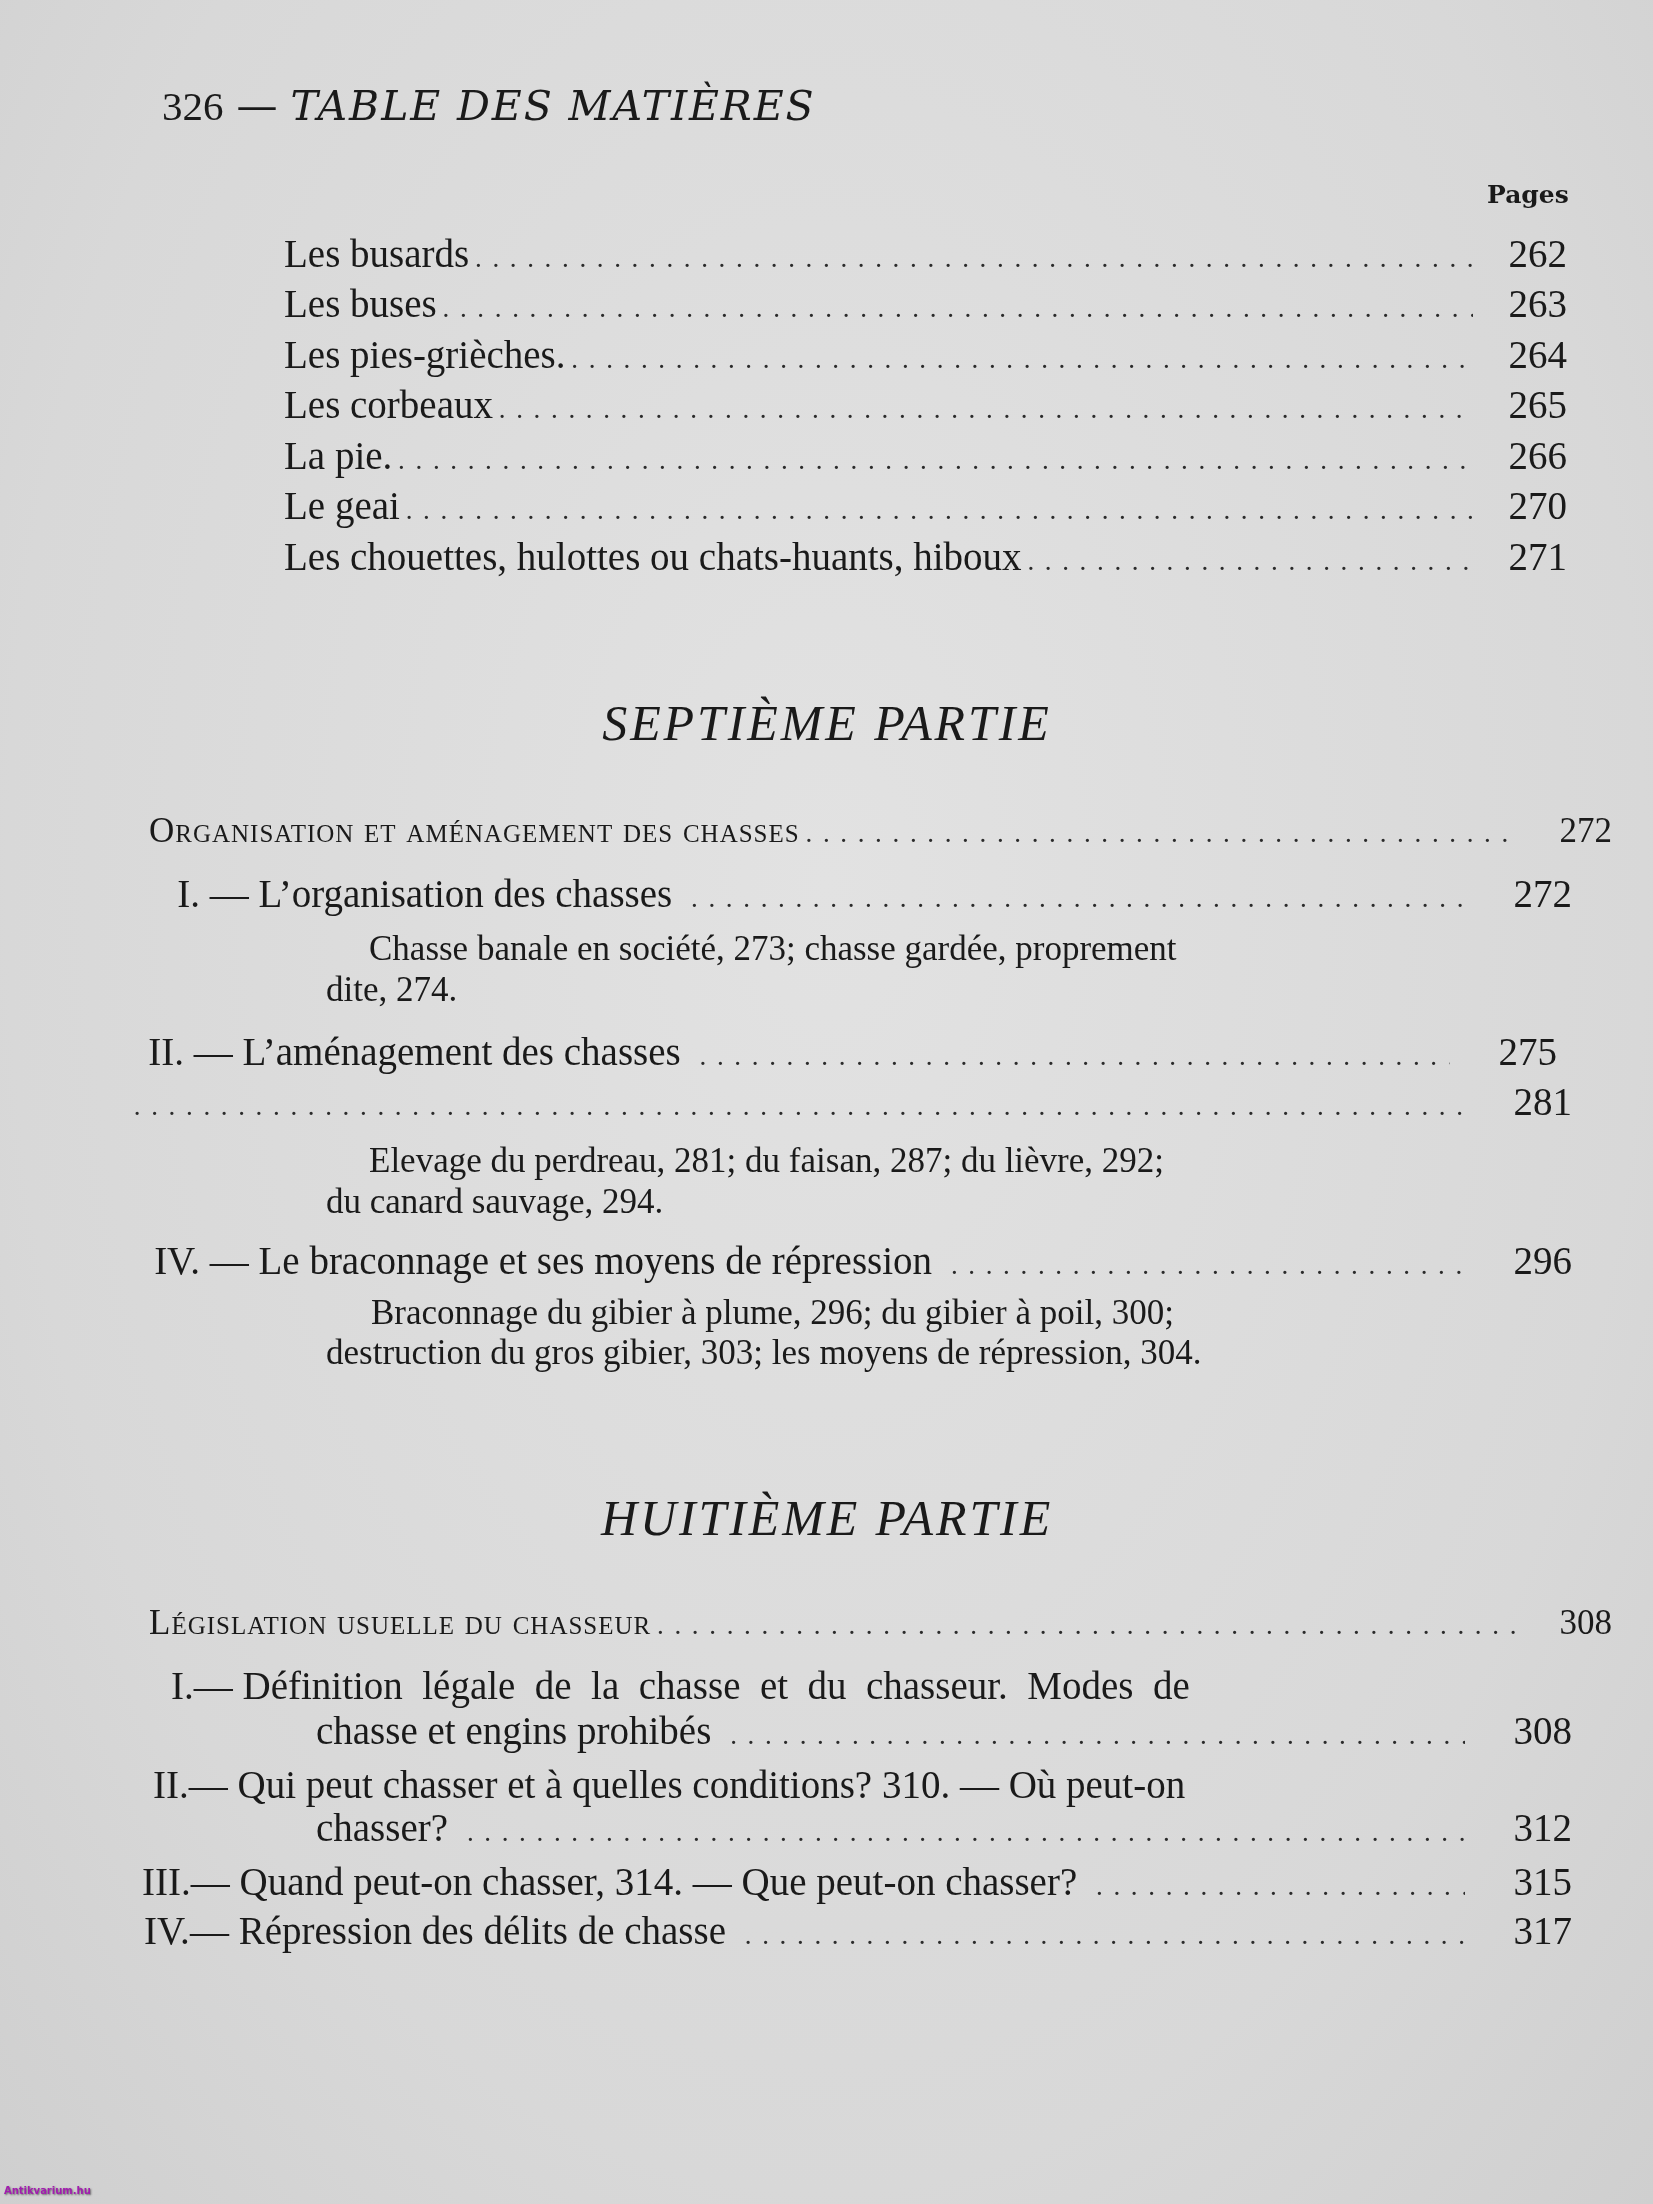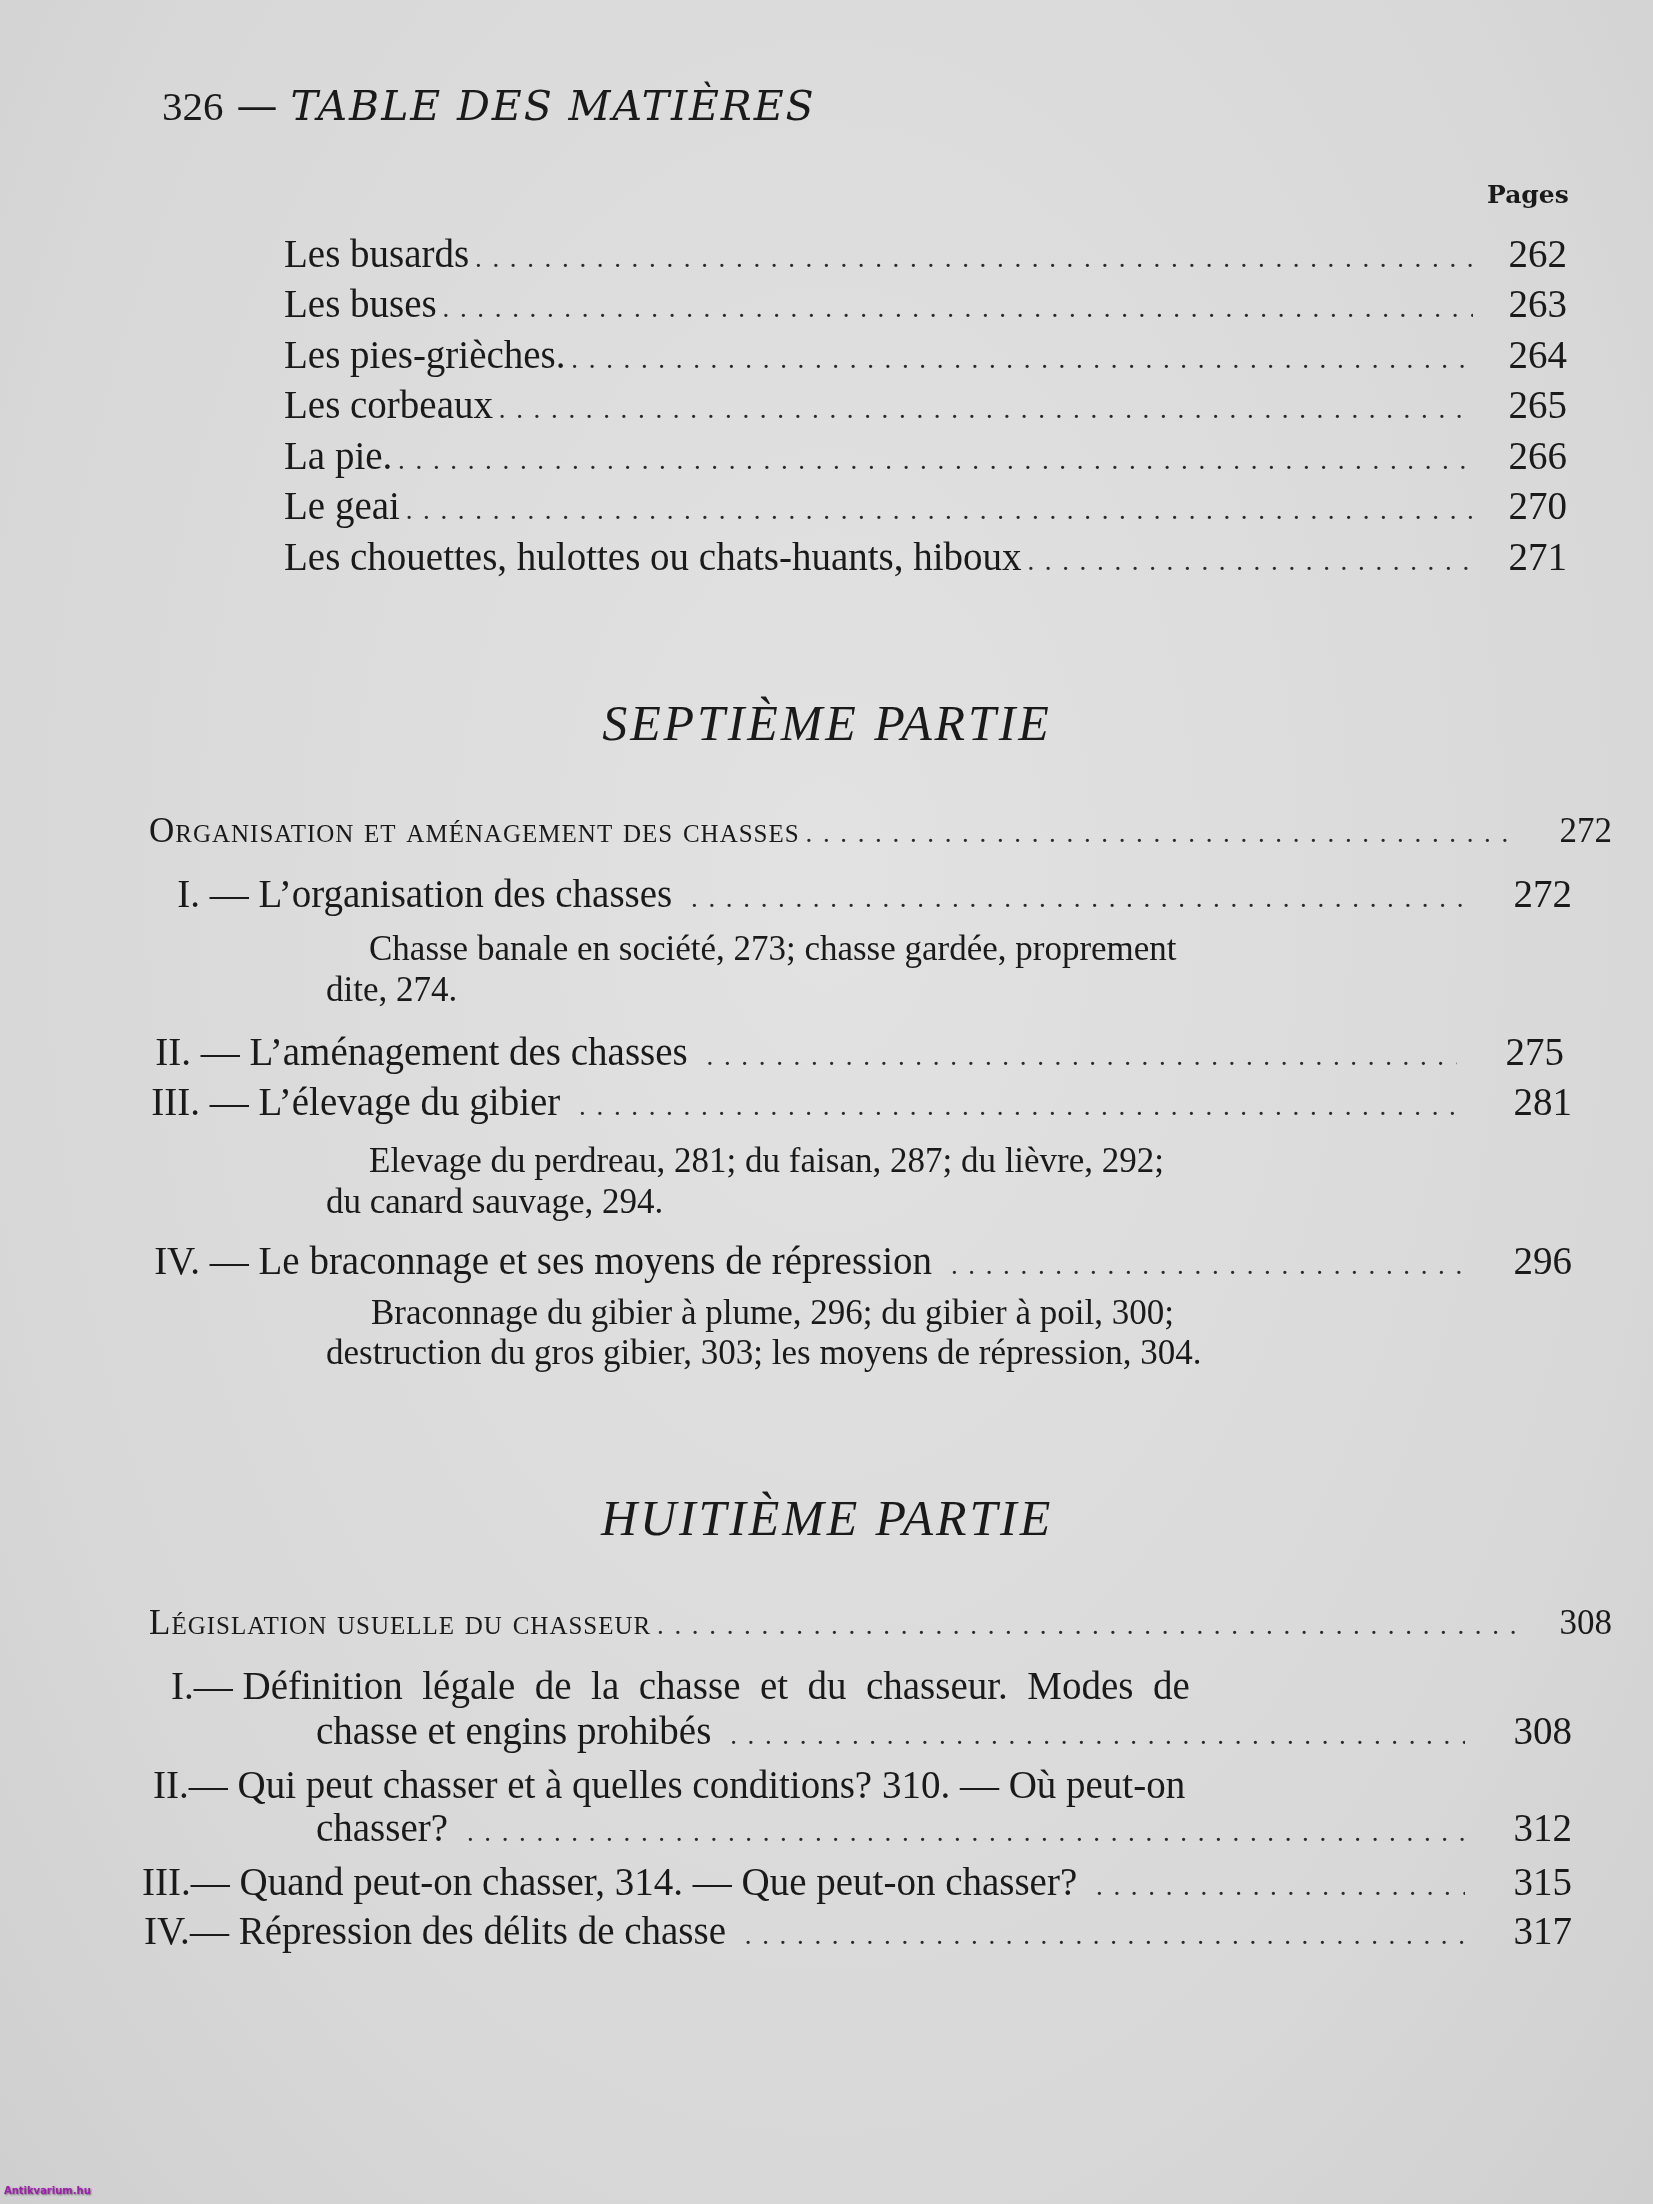--- a/index.html
+++ b/index.html
@@ -85,27 +85,26 @@
 </div>
 
 <div class="row item" style="top:871px; left:163px; width:1409px">
   <span class="lbl"><span class="num-col" style="width:37px">I.</span> <span>—</span> <span>L’organisation des chasses</span></span>
   <span class="dots"></span>
   <span class="pg">272</span>
 </div>
 <div class="abs sub" style="top:929px; left:369px">Chasse banale en société, 273; chasse gardée, proprement</div>
 <div class="abs sub" style="top:970px; left:326px">dite, 274.</div>
 
-<div class="row item" style="top:1029px; left:139px; width:1425px">
+<div class="row item" style="top:1029px; left:132px; width:1425px">
   <span class="lbl"><span class="num-col" style="width:52px">II.</span> <span>—</span> <span>L’aménagement des chasses</span></span>
   <span class="dots"></span>
   <span class="pg">275</span>
 </div>
 <div class="row item" style="top:1079px; left:128px; width:1444px">
-  <span class="lbl"><span class="num-col" style="width:72px">III.</span> <span>—</span> <span>L’élevage du gibier</span></span>
   <span class="dots"></span>
   <span class="pg">281</span>
 </div>
 <div class="abs sub" style="top:1141px; left:369px">Elevage du perdreau, 281; du faisan, 287; du lièvre, 292;</div>
 <div class="abs sub" style="top:1182px; left:326px">du canard sauvage, 294.</div>
 
 <div class="row item" style="top:1238px; left:134px; width:1438px">
   <span class="lbl"><span class="num-col" style="width:66px">IV.</span> <span>—</span> <span>Le braconnage et ses moyens de répression</span></span>
   <span class="dots"></span>
   <span class="pg">296</span>

